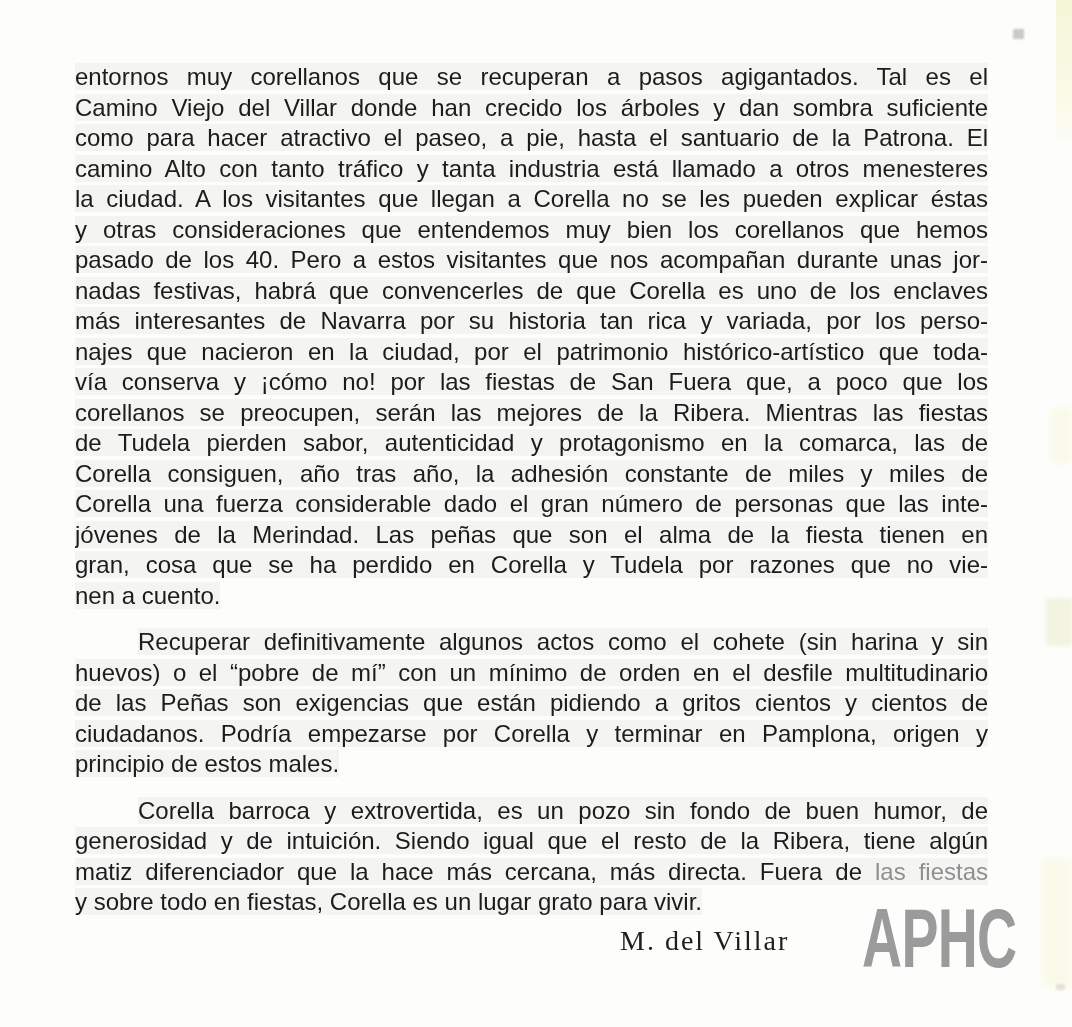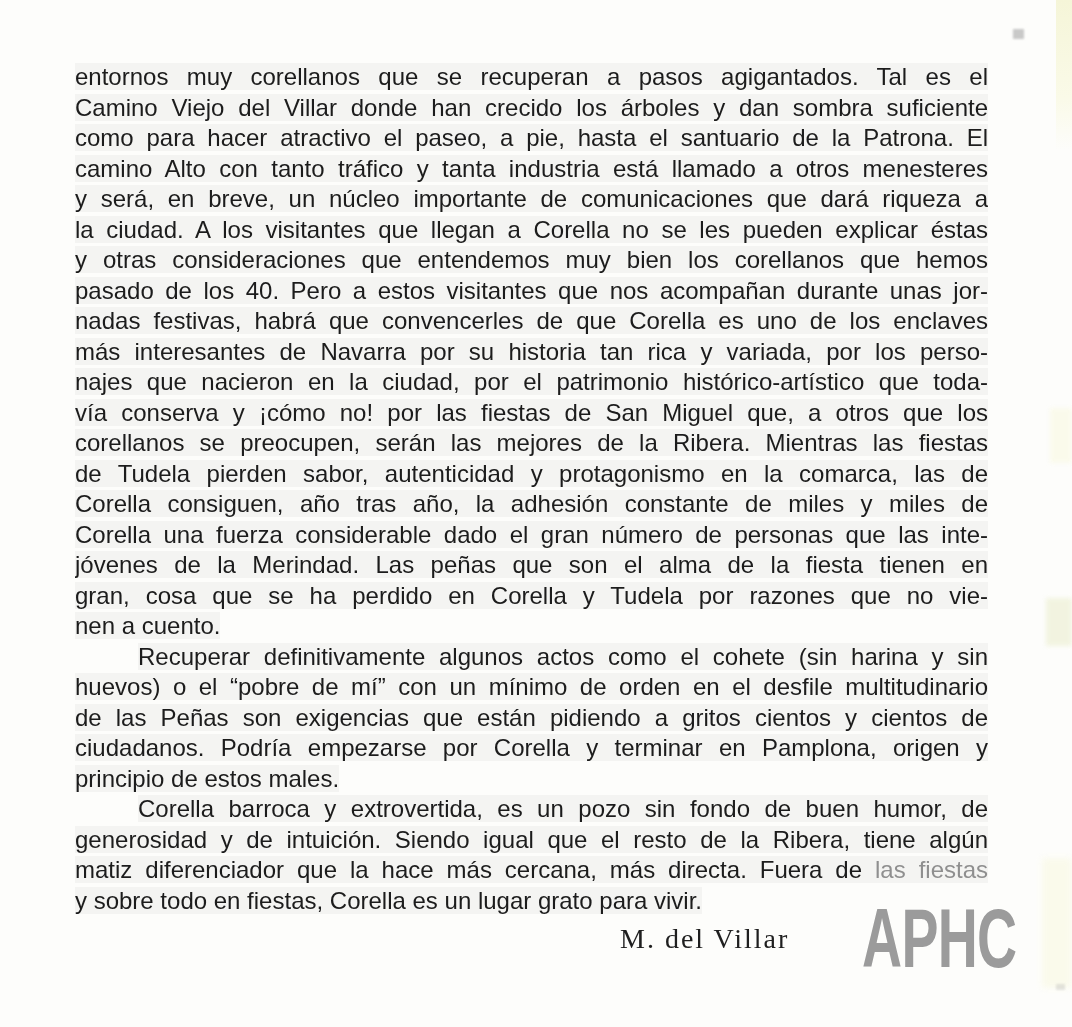--- a/index.html
+++ b/index.html
@@ -13,21 +13,21 @@
   .page {
     position: absolute; left: 0; top: 0;
     width: 1072px; height: 1027px;
     background: #fdfdfb;
   }
   .text-block {
     position: absolute; left: 75px; top: 62px; width: 913px;
     color: #1c1c1c;
   }
   .paragraph { margin: 0; }
-  .paragraph + .paragraph { margin-top: 0; }
+  .paragraph + .paragraph { margin-top: 16px; }
   .line {
     height: 30.5px; line-height: 30.5px;
     font-size: 24px;
     text-align: justify;
     text-align-last: justify;
     overflow: hidden;
   }
   .line.last { text-align-last: left; }
   .line.indent { padding-left: 63px; }
   .ink { background: rgba(105,105,100,0.06); }
@@ -83,28 +83,27 @@
 <body>
 
 <div class="page">
 
   <div class="text-block">
       <div class="paragraph">
         <div class="line"><span class="ink">entornos muy corellanos que se recuperan a pasos agigantados. Tal es el</span></div>
         <div class="line"><span class="ink">Camino Viejo del Villar donde han crecido los árboles y dan sombra suficiente</span></div>
         <div class="line"><span class="ink">como para hacer atractivo el paseo, a pie, hasta el santuario de la Patrona. El</span></div>
         <div class="line"><span class="ink">camino Alto con tanto tráfico y tanta industria está llamado a otros menesteres</span></div>
-        <div class="line"><span class="ink">y será, en breve, un núcleo importante de comunicaciones que dará riqueza a</span></div>
         <div class="line"><span class="ink">la ciudad. A los visitantes que llegan a Corella no se les pueden explicar éstas</span></div>
         <div class="line"><span class="ink">y otras consideraciones que entendemos muy bien los corellanos que hemos</span></div>
         <div class="line"><span class="ink">pasado de los 40. Pero a estos visitantes que nos acompañan durante unas jor-</span></div>
         <div class="line"><span class="ink">nadas festivas, habrá que convencerles de que Corella es uno de los enclaves</span></div>
         <div class="line"><span class="ink">más interesantes de Navarra por su historia tan rica y variada, por los perso-</span></div>
         <div class="line"><span class="ink">najes que nacieron en la ciudad, por el patrimonio histórico-artístico que toda-</span></div>
-        <div class="line"><span class="ink">vía conserva y ¡cómo no! por las fiestas de San Miguel que, a otros que los</span></div>
+        <div class="line"><span class="ink">vía conserva y ¡cómo no! por las fiestas de San Fuera que, a poco que los</span></div>
         <div class="line"><span class="ink">corellanos se preocupen, serán las mejores de la Ribera. Mientras las fiestas</span></div>
         <div class="line"><span class="ink">de Tudela pierden sabor, autenticidad y protagonismo en la comarca, las de</span></div>
         <div class="line"><span class="ink">Corella consiguen, año tras año, la adhesión constante de miles y miles de</span></div>
         <div class="line"><span class="ink">Corella una fuerza considerable dado el gran número de personas que las inte-</span></div>
         <div class="line"><span class="ink">jóvenes de la Merindad. Las peñas que son el alma de la fiesta tienen en</span></div>
         <div class="line"><span class="ink">gran, cosa que se ha perdido en Corella y Tudela por razones que no vie-</span></div>
         <div class="line last"><span class="ink">nen a cuento.</span></div>
       </div>
       <div class="paragraph">
         <div class="line indent"><span class="ink">Recuperar definitivamente algunos actos como el cohete (sin harina y sin</span></div>

